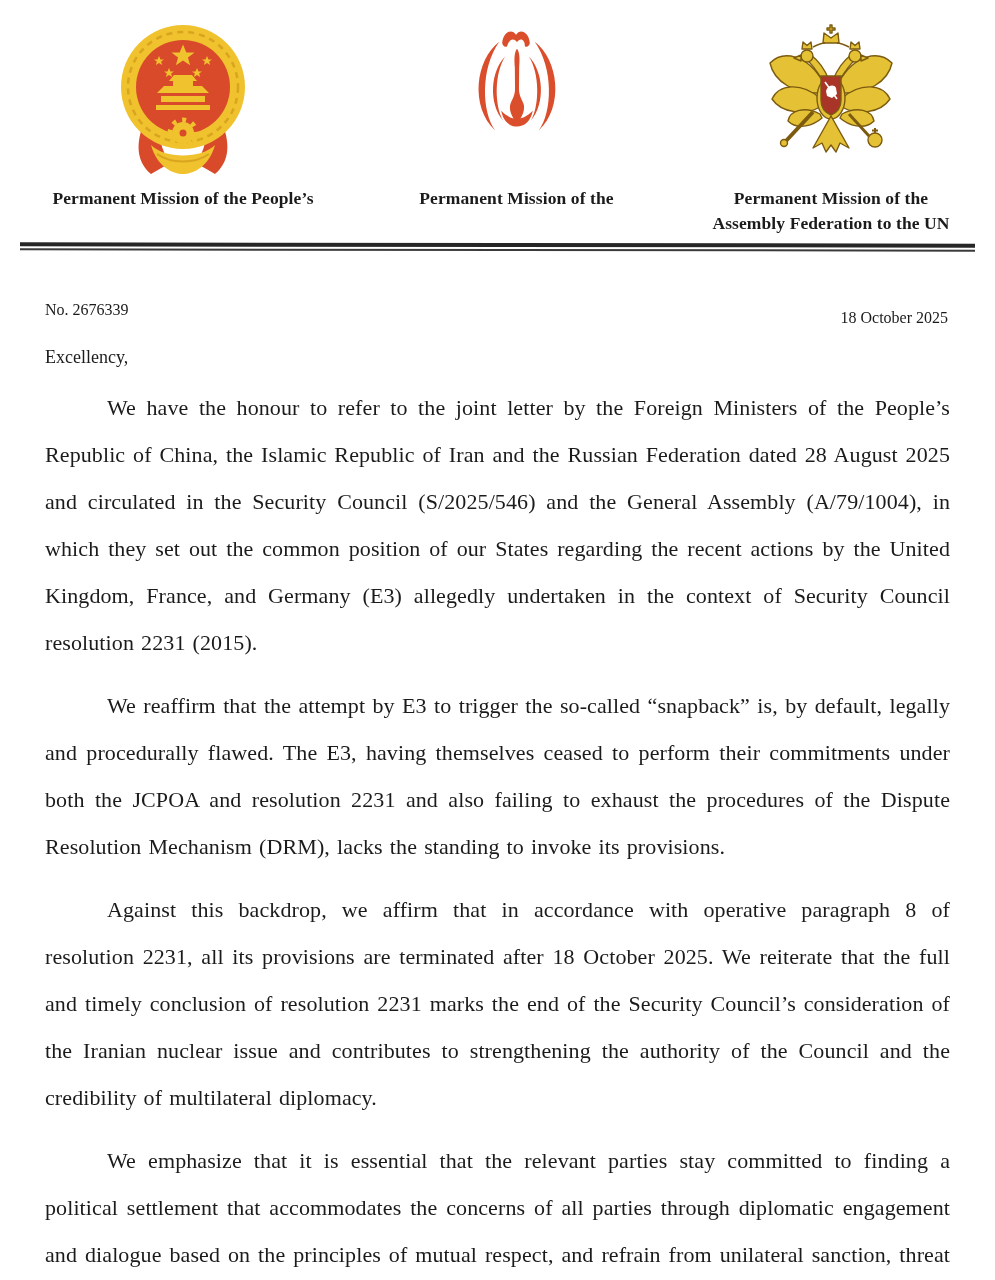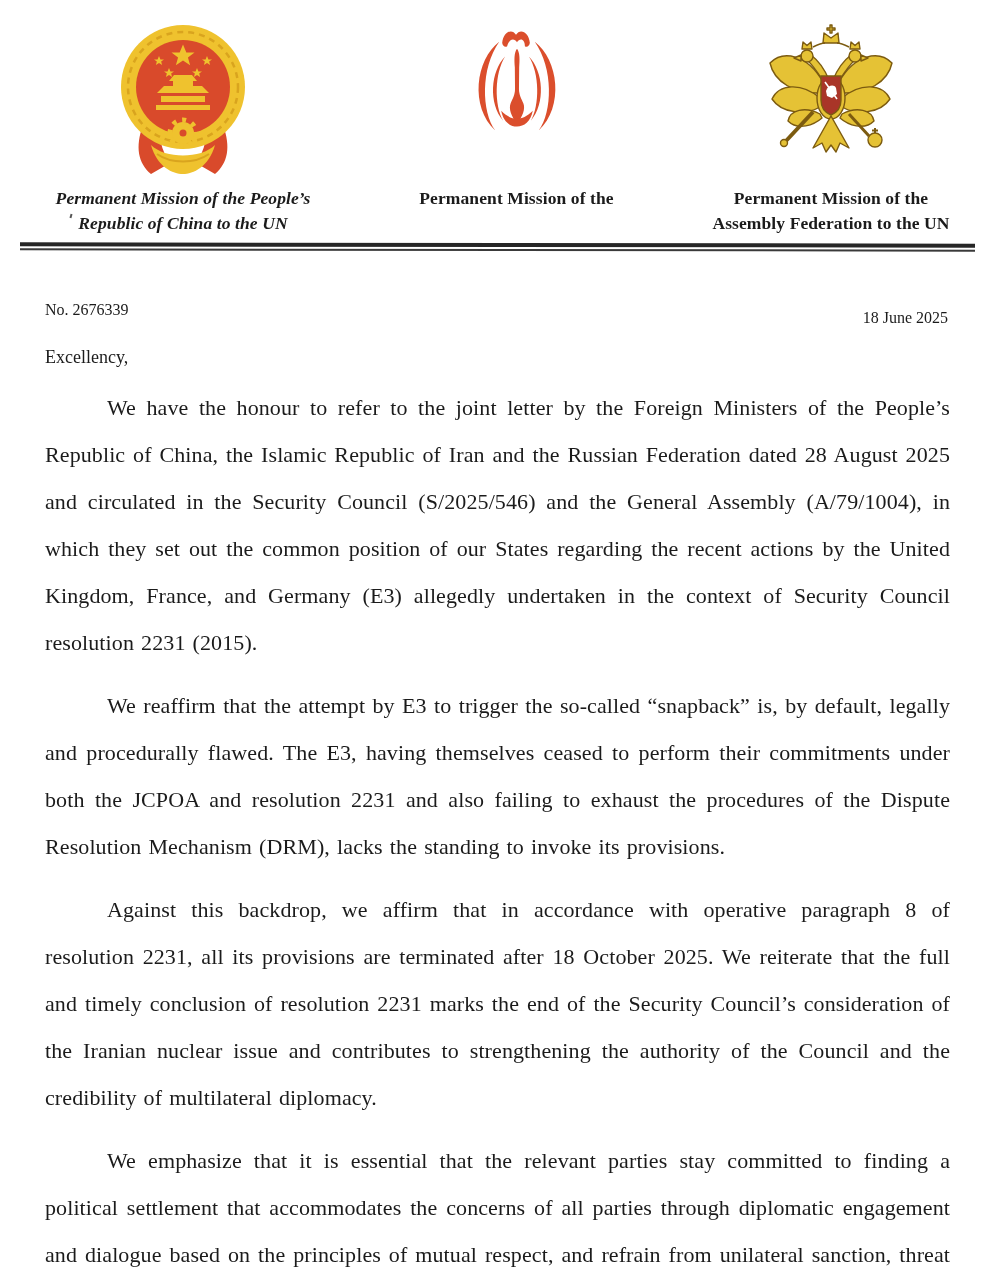--- a/index.html
+++ b/index.html
@@ -16,21 +16,21 @@
   
   .letterhead{
     display:flex;
     justify-content:space-between;
     align-items:flex-start;
     padding:12px 22px 0 22px;
   }
   .mission{
     display:flex; flex-direction:column; align-items:center;
   }
-  .mission.m-china{ width:322px;font-style:italic; }
+  .mission.m-china{ width:322px; }
   .mission.m-iran{ width:320px; }
   .mission.m-russia{ width:284px; }
   .emblem-box{
     height:172px; display:flex; align-items:center; justify-content:center;
   }
   .mission-name{
     text-align:center;
     font-weight:bold;
     font-size:17.5px;
     line-height:25px;
@@ -104,21 +104,20 @@
 
           <circle cx="66" cy="118" r="11" fill="#EFC22E"></circle>
           <circle cx="66" cy="118" r="13" fill="none" stroke="#EFC22E" stroke-width="5" stroke-dasharray="4 6"></circle>
           <circle cx="66" cy="118" r="3.5" fill="#D94A2B"></circle>
           <path d="M34,130 C48,144 84,144 98,130 C92,152 76,159 66,159 C56,159 40,152 34,130 Z" fill="#EFC22E"></path>
           <path d="M40,139 C54,149 78,149 92,139" fill="none" stroke="#D9A41E" stroke-width="2"></path>
         </svg>
       </div>
       <div class="mission-name">
         <div>Permanent Mission of the People’s</div>
-        <div class="china-l2">Republic of China to the UN</div>
       </div>
     </div>
 
     <div class="mission m-iran">
       <div class="emblem-box">
         <svg width="120" height="148" viewBox="0 0 120 150">
           <g fill="#DB4E2C">
 
             <path d="M45,19 C46,8 55,4 59,11 C63,4 72,8 73,19 C73,22 70,24 68,22.5 C68,15 63,13.5 60,18.5 C57,13.5 52,15 50,22.5 C48,24 45,22 45,19 Z"></path>
 
@@ -190,21 +189,21 @@
     </div>
   </div>
 
   <div class="rule-wrap">
     <div class="rule-top"></div>
     <div class="rule-bot"></div>
   </div>
 
   <div class="meta-row">
     <span class="meta-ref">No. 2676339</span>
-    <span class="meta-date">18 June 2025</span>
+    <span class="meta-date">18 October 2025</span>
   </div>
 
   <div class="salutation">Excellency,</div>
 
   <div class="body-text">
     <p>We have the honour to refer to the joint letter by the Foreign Ministers of the People’s Republic of China, the Islamic Republic of Iran and the Russian Federation dated 28 August 2025 and circulated in the Security Council (S/2025/546) and the General Assembly (A/79/1004), in which they set out the common position of our States regarding the recent actions by the United Kingdom, France, and Germany (E3) allegedly undertaken in the context of Security Council resolution 2231 (2015).</p>
     <p>We reaffirm that the attempt by E3 to trigger the so-called “snapback” is, by default, legally and procedurally flawed. The E3, having themselves ceased to perform their commitments under both the JCPOA and resolution 2231 and also failing to exhaust the procedures of the Dispute Resolution Mechanism (DRM), lacks the standing to invoke its provisions.</p>
     <p>Against this backdrop, we affirm that in accordance with operative paragraph 8 of resolution 2231, all its provisions are terminated after 18 October 2025. We reiterate that the full and timely conclusion of resolution 2231 marks the end of the Security Council’s consideration of the Iranian nuclear issue and contributes to strengthening the authority of the Council and the credibility of multilateral diplomacy.</p>
     <p>We emphasize that it is essential that the relevant parties stay committed to finding a political settlement that accommodates the concerns of all parties through diplomatic engagement and dialogue based on the principles of mutual respect, and refrain from unilateral sanction, threat of force, or any other action that may</p>
   </div>

